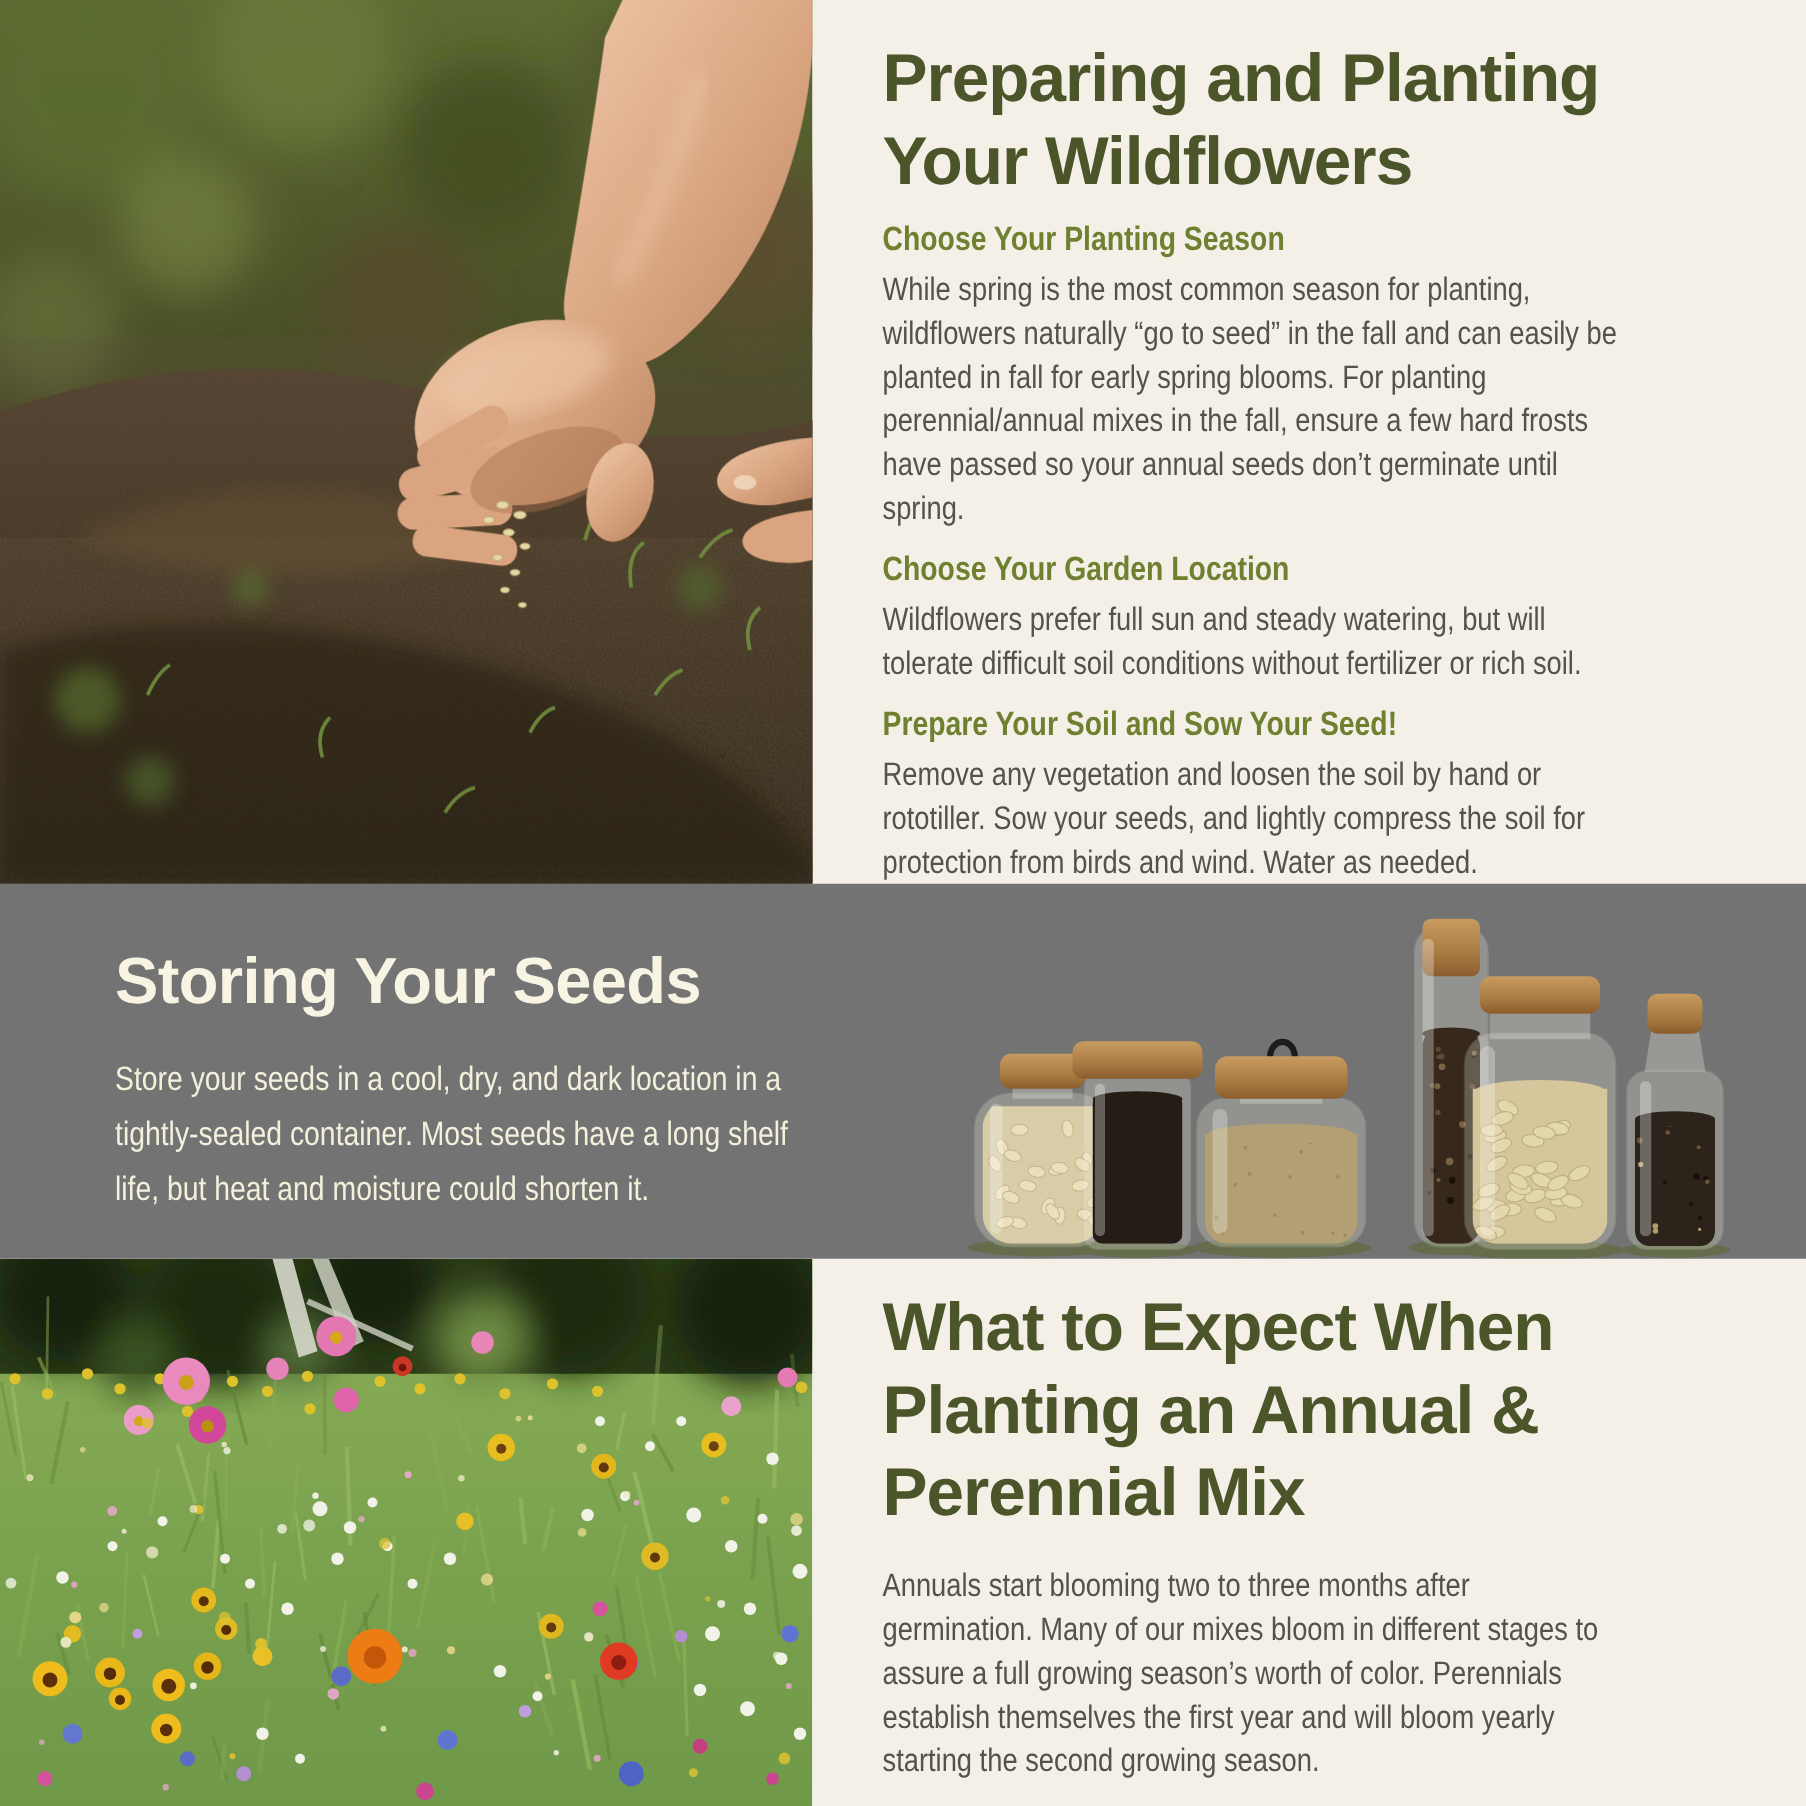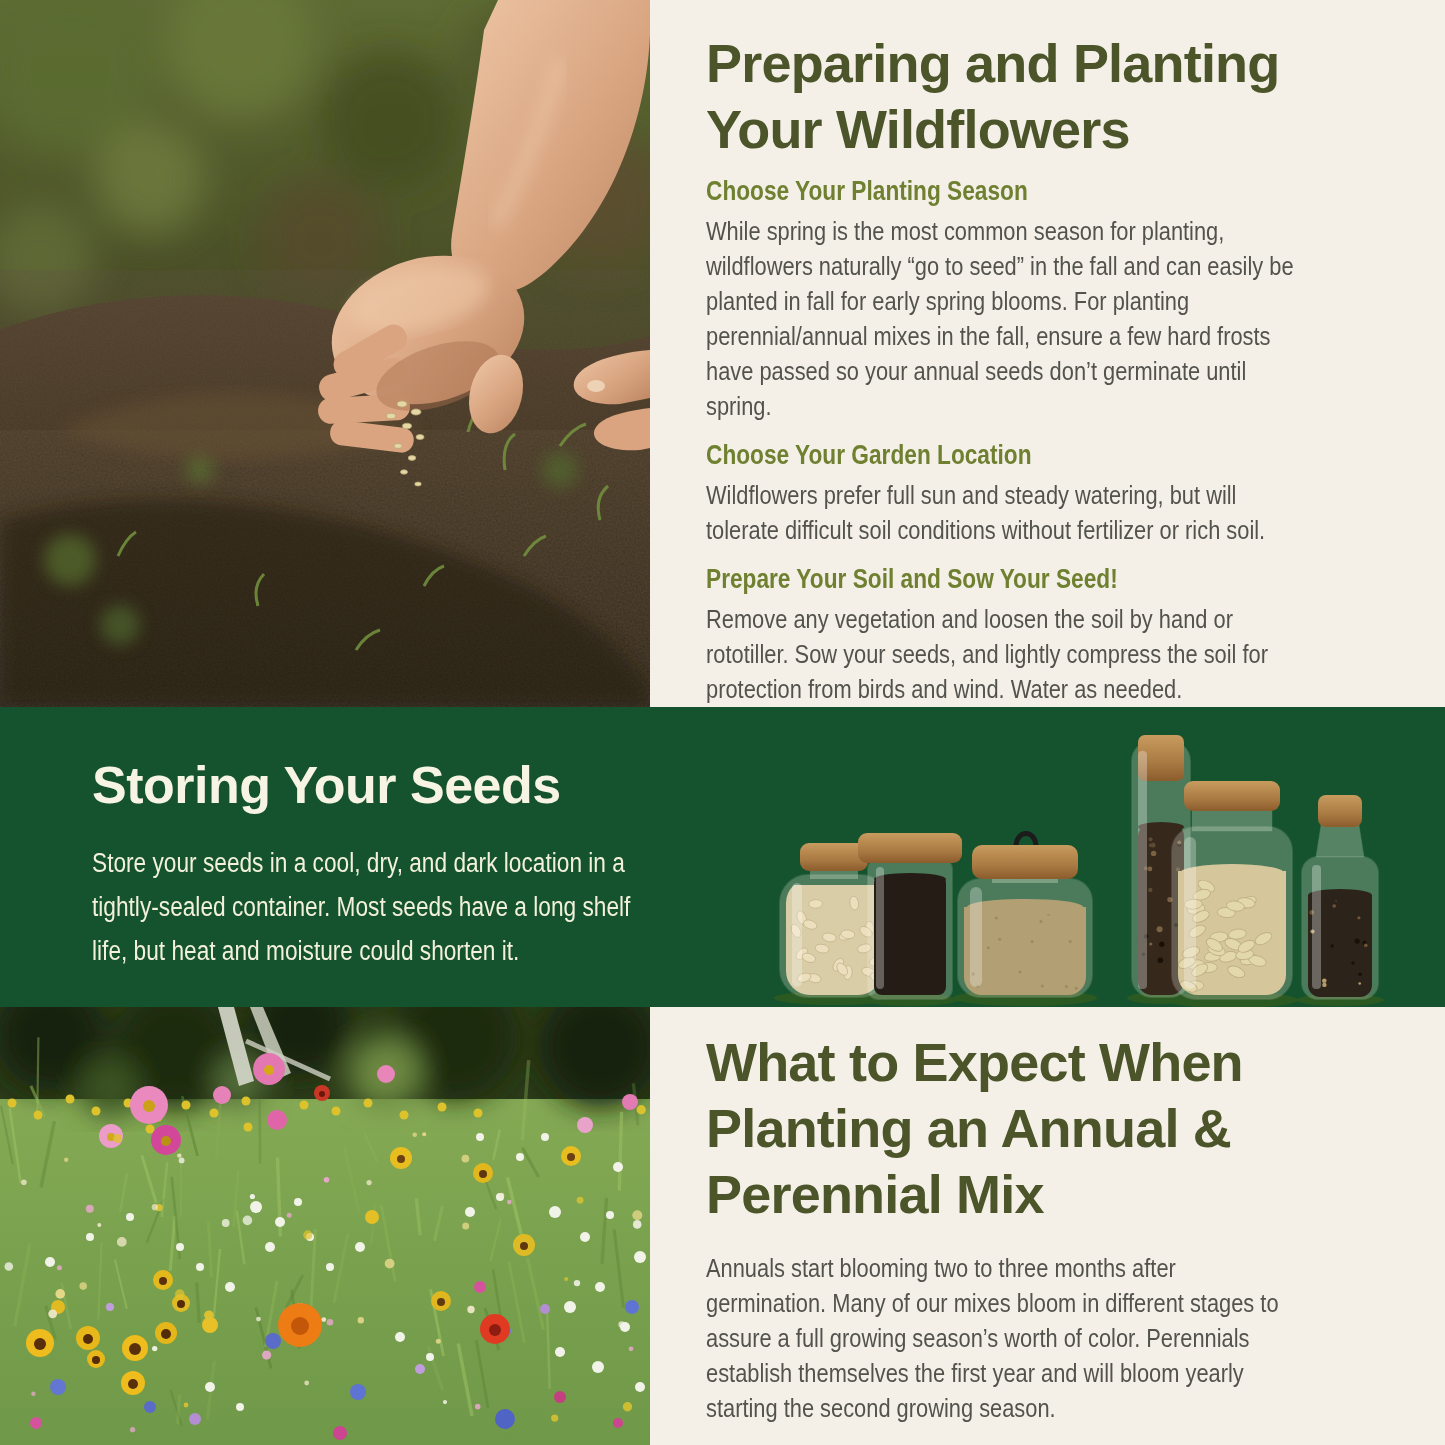--- a/index.html
+++ b/index.html
@@ -18,21 +18,21 @@
   .title {
     font-size:54px; line-height:66px; font-weight:700; color:#4b5529;
     letter-spacing:-0.8px; white-space:pre-line;
   }
   .condensed { transform:scaleX(0.84); transform-origin:left top; width:119%; }
   .subsec { margin-top:14px; }
   .subsec:first-child { margin-top:12px; }
   .subhead { font-size:27px; line-height:34px; font-weight:700; color:#708031; margin-bottom:6px; }
   .bodytext { font-size:26px; line-height:35px; color:#53524c; white-space:pre-line; }
   .panel-bottom .bodytext { margin-top:24px; }
-  .band { position:relative; height:300px; background:#14532d; overflow:hidden; }
+  .band { position:relative; height:300px; background:#737373; overflow:hidden; }
   .band-text { position:absolute; left:92px; top:48px; width:640px; }
   .band-title { font-size:52px; line-height:60px; font-weight:700; color:#f7f4e3; letter-spacing:-0.5px; }
   .band-body { font-size:27px; line-height:44px; color:#f3f1dc; white-space:pre-line; margin-top:26px; }
   .jars { position:absolute; right:45px; bottom:0; width:660px; height:300px; }
   .jars svg { display:block; width:100%; height:100%; }
 </style>
 </head>
 <body>
 
 <div class="page">

